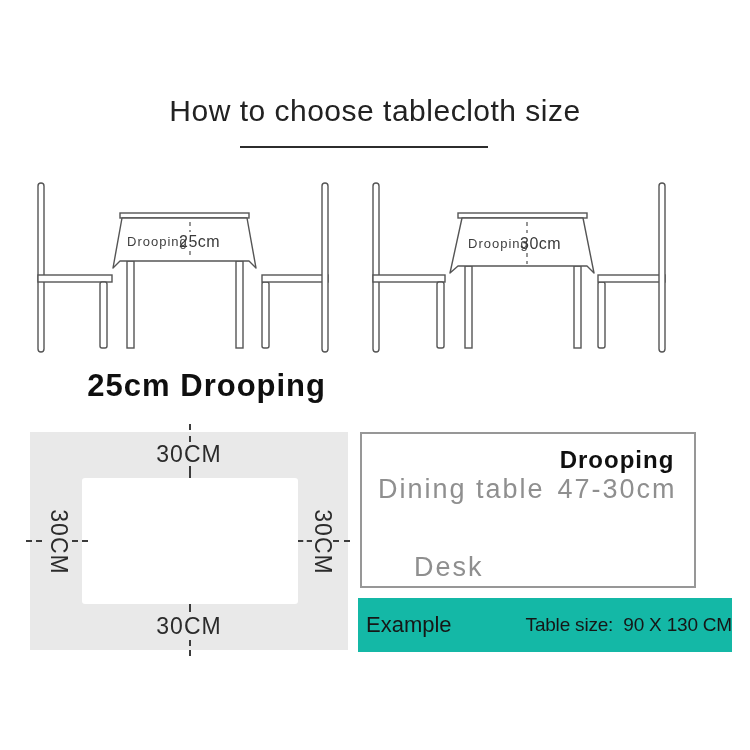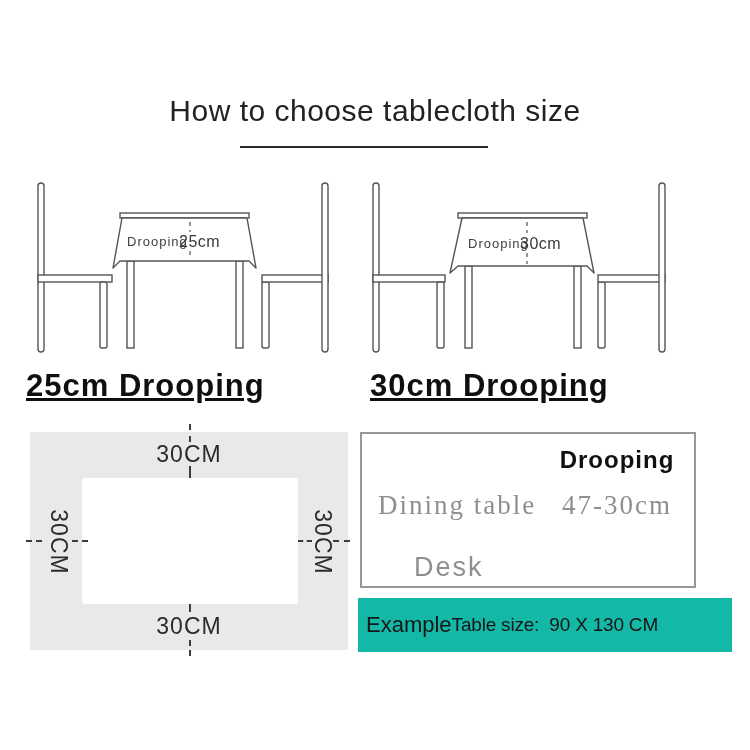--- a/index.html
+++ b/index.html
@@ -17,22 +17,22 @@
   
   .illus{top:180px;}
   .illus-left{left:25px;}
   .illus-right{left:370px;}
   .illus .line{stroke:#555;stroke-width:1.4;fill:#ffffff;}
   .illus .dash{stroke:#6a6a6a;stroke-width:1.4;stroke-dasharray:4 4;fill:none;}
   .cloth-word{font-size:13px;fill:#3f3f3f;letter-spacing:1px;}
   .cloth-value{font-size:16px;fill:#3a3a3a;letter-spacing:.5px;}
 
   
-  .caption{top:368px;width:300px;text-align:left;font-size:31px;
-           font-weight:bold;color:#0f0f0f;letter-spacing:1px;text-decoration:underline;}
+  .caption{top:368px;width:300px;text-align:right;font-size:31px;
+           font-weight:bold;color:#0f0f0f;letter-spacing:1px;}
   .caption-left{left:26px;}
   .caption-right{left:370px;}
 
   
   .panel{left:30px;top:432px;width:318px;height:218px;background:#e9e9e9;}
   .white-rect{left:52px;top:46px;width:216px;height:126px;background:#fff;border-radius:3px;}
   .cm-label{font-size:23px;color:#2b2b2b;letter-spacing:1px;white-space:nowrap;}
   .cm-top{left:0;width:318px;top:9px;text-align:center;}
   .cm-bottom{left:0;width:318px;top:181px;text-align:center;}
   .cm-side{transform:translate(-50%,-50%) rotate(90deg);transform-origin:center;}
@@ -40,28 +40,28 @@
   .hdash{border-top:2px dashed #3c3c3c;height:0;}
 
   
   .specbox{left:360px;top:432px;width:336px;height:156px;background:#fff;
            border:2px solid #979797;box-sizing:border-box;}
   .spec-h{font-size:24px;font-weight:bold;color:#101010;letter-spacing:1px;white-space:nowrap;}
   .spec-c{font-size:27px;color:#8f8f8f;letter-spacing:2px;white-space:nowrap;}
   .col1{left:16px;}
   .col2{left:190px;width:130px;text-align:center;}
   .rowy0{top:12px;}
-  .rowy1{top:56px;font-family:Liberation Serif, serif;}
+  .rowy1{top:40px;}
   .rowy2{top:118px;margin-left:36px;}
 
   
   .examplebox{left:358px;top:598px;width:374px;height:54px;background:#14b8a6;
               display:flex;align-items:center;}
   .example-label{font-size:22px;color:#161616;padding-left:8px;white-space:nowrap;}
-  .example-lines{flex:1;display:flex;flex-direction:column;align-items:flex-start;justify-content:center;}
+  .example-lines{flex:1;display:flex;flex-direction:column;align-items:flex-end;justify-content:center;}
   .example-line{font-size:19px;line-height:24px;color:#161616;white-space:pre;letter-spacing:-.2px;}
 </style>
 </head>
 <body>
 
 <div class="canvas">
 
   <div class="abs title">How to choose tablecloth size</div>
   <div class="abs title-underline"></div>
 
@@ -109,21 +109,20 @@
       <text class="cloth-value" x="150" y="69">30cm</text>
     </g>
     <g>
       <rect class="line" x="228" y="102" width="7" height="66" rx="2"></rect>
       <rect class="line" x="228" y="95" width="67" height="7"></rect>
       <rect class="line" x="289" y="3" width="6" height="169" rx="3"></rect>
     </g>
   </svg>
 
   <div class="abs caption caption-left">25cm Drooping</div>
-  <div class="abs caption caption-right">30cm Drooping</div>
 
   <div class="abs panel">
     <div class="abs white-rect"></div>
 
     <div class="abs cm-label cm-top">30CM</div>
     <div class="abs cm-label cm-bottom">30CM</div>
     <div class="abs cm-label cm-side" style="left:28px;top:110px;">30CM</div>
     <div class="abs cm-label cm-side" style="left:292px;top:110px;">30CM</div>
 
     <div class="abs vdash" style="left:159px;top:-8px;height:18px;"></div>

